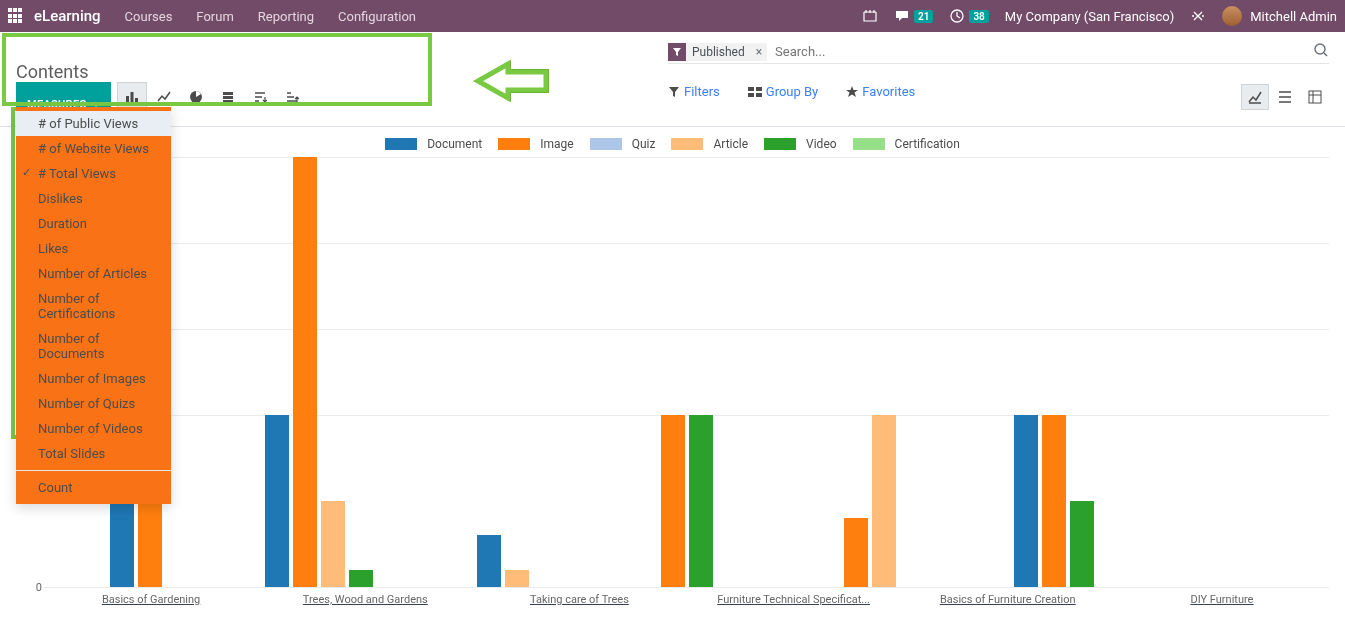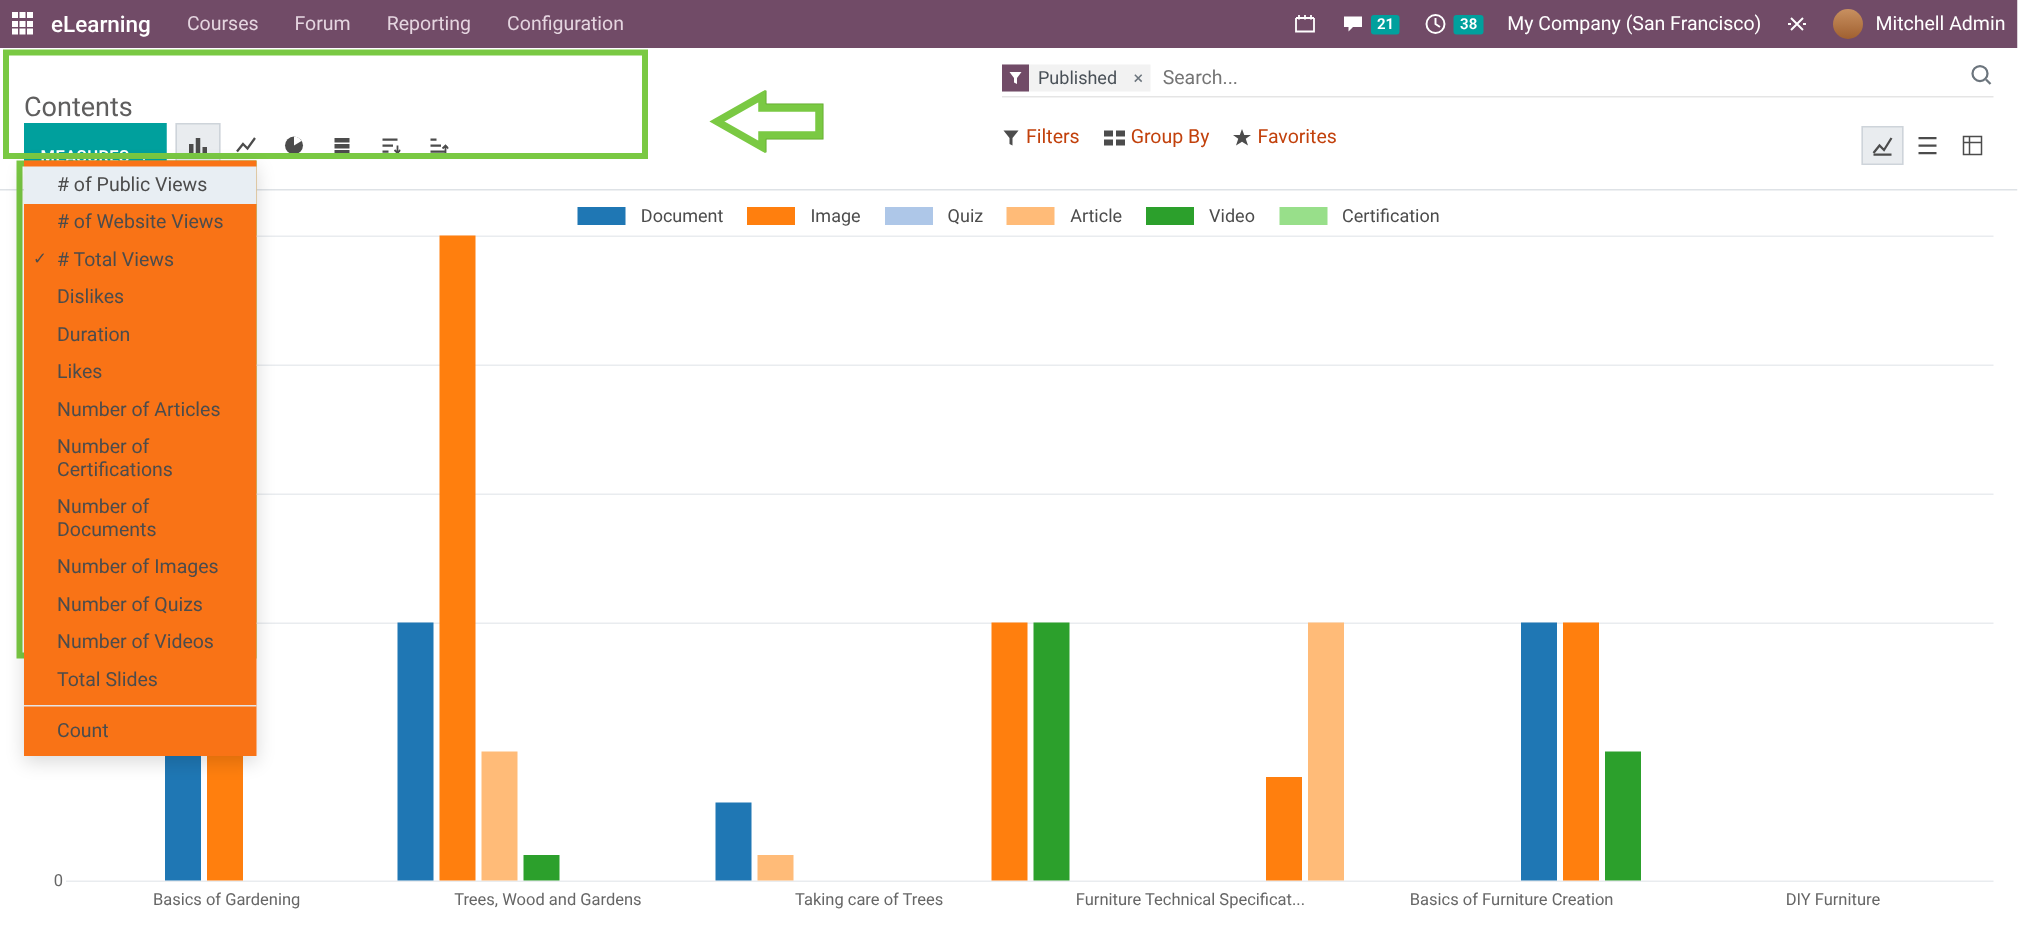--- a/index.html
+++ b/index.html
@@ -30,21 +30,21 @@
 
 .cp-row2 { display: flex; height: 44px; gap: 0; }
 .measures-btn { background: #00a09d; color: #fff; border: 1px solid #00a09d; padding: 5px 10px; font-size: 11px; font-weight: 600; letter-spacing: .3px; cursor: pointer; display: flex; align-items: center; gap: 6px; }
 .caret-down { width: 0; height: 0; border-left: 4px solid transparent; border-right: 4px solid transparent; border-top: 5px solid #fff; }
 .insert-btn { background: #fff; color: #00a09d; border: 1px solid transparent; padding: 5px 10px; font-size: 11px; font-weight: 600; letter-spacing: .3px; cursor: pointer; margin-left: 4px; }
 .graph-btns { display: flex; margin-left: 6px; gap: 0; }
 .gbtn { width: 30px; height: 29px; border: 1px solid transparent; background: #fff; cursor: pointer; display: flex; align-items: center; justify-content: center; color: #4c4c4c; }
 .gbtn.active { background: #e9ecef; border-color: #ced4da; }
 .gbtn + .gbtn { margin-left: 2px; }
 
-.cp-center { position: absolute; left: 668px; top: 52px; display: flex; gap: 16px; color: #c2410c; }
+.cp-center { position: absolute; left: 668px; top: 52px; display: flex; gap: 28px; color: #3b82f6; }
 .cp-center-item { display: flex; align-items: center; gap: 4px; cursor: pointer; font-size: 13px; }
 .cp-right { position: absolute; right: 16px; top: 52px; display: flex; gap: 2px; }
 .vbtn { width: 28px; height: 26px; border: 1px solid transparent; background: #fff; cursor: pointer; display: flex; align-items: center; justify-content: center; color: #4c4c4c; }
 .vbtn.active { background: #e9ecef; border-color: #ced4da; }
 
 
 .hl { position: absolute; border: 4px solid #7ac943; pointer-events: none; }
 .hl1 { left: 2px; top: 33px; width: 430px; height: 73px; }
 .hl2 { left: 11px; top: 107px; width: 160px; height: 332px; }
 .arrow { position: absolute; left: 470px; top: 60px; pointer-events: none; }
@@ -63,21 +63,21 @@
 .swatch { width: 32px; height: 12px; }
 
 .plot { position: relative; height: 460px; margin-left: 8px; }
 .yaxis { position: absolute; left: 0; top: 0; bottom: 30px; width: 20px; }
 .ytick { position: absolute; right: 2px; font-size: 11px; color: #666; transform: translateY(-50%); }
 .grid { position: absolute; left: 20px; right: 0; top: 0; bottom: 30px; }
 .gline { position: absolute; left: 0; right: 0; height: 1px; background: #e9ecef; }
 .bars { position: absolute; left: 20px; right: 0; top: 0; bottom: 30px; display: flex; }
 .cat { flex: 1; position: relative; display: flex; align-items: flex-end; justify-content: center; gap: 4px; }
 .bar { width: 24px; }
-.xaxis { position: absolute; left: 20px; right: 0; bottom: 0; height: 30px; display: flex; }
+.xaxis { position: absolute; left: 20px; right: 0; bottom: 0; height: 30px; display: flex; text-decoration: underline; }
 .xlabel { flex: 1; text-align: center; font-size: 11px; color: #666; padding-top: 6px; overflow: hidden; white-space: nowrap; text-overflow: ellipsis; }
 
 
 .c-document { background: #1f77b4; }
 .c-image { background: #ff7f0e; }
 .c-quiz { background: #aec7e8; }
 .c-article { background: #ffbb78; }
 .c-video { background: #2ca02c; }
 .c-certification { background: #98df8a; }
 </style>

